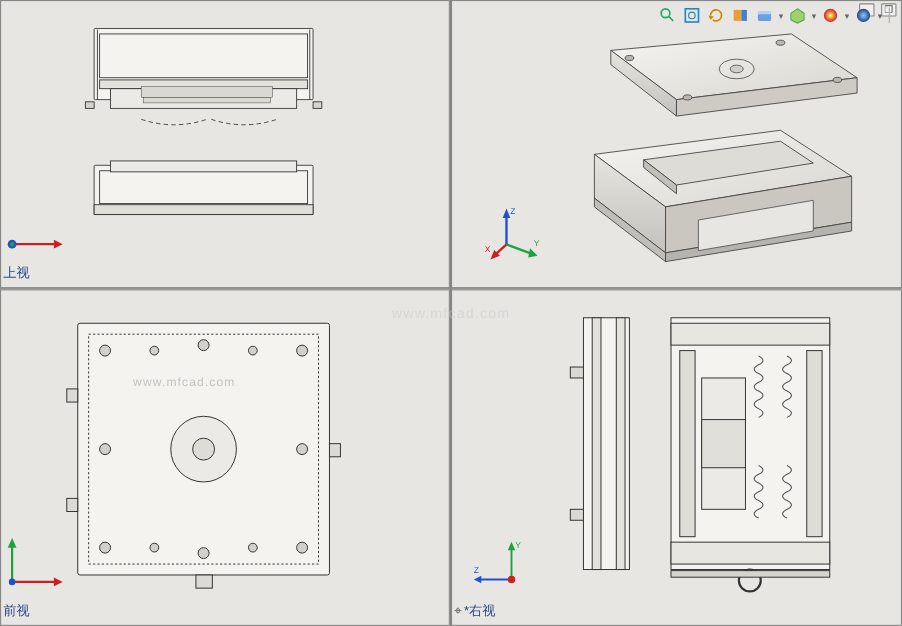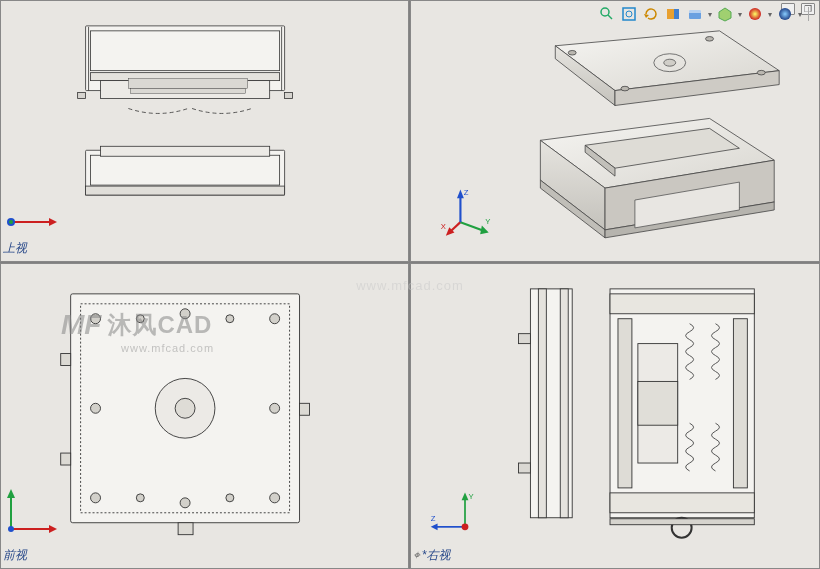--- a/index.html
+++ b/index.html
@@ -1,19 +1,19 @@
 <!DOCTYPE html>
 <html><head>
 <meta charset="utf-8">
 <style>
   * { margin: 0; padding: 0; box-sizing: border-box; }
   body { width: 820px; height: 569px; overflow: hidden; font-family: "Microsoft YaHei", Arial, sans-serif; font-size: 12px; background: #c0c0c0; }
   .grid { display: grid; grid-template-columns: 409px 410px; grid-template-rows: 262px 306px; gap: 1px; width: 820px; height: 569px; background: #808080; }
   .viewport { position: relative; background: #e8e6e2; border: 1px solid #888; overflow: hidden; }
-  .vp-label { position: absolute; bottom: 4px; left: 2px; color: #2a4a8a; font-weight: 500; z-index: 10; font-style: italic; }
+  .vp-label { position: absolute; bottom: 4px; left: 2px; color: #2a4a8a; font-weight: 500; z-index: 10; }
   .vp-label .pin { color: #666; margin-right: 2px; }
   .drawing { position: absolute; inset: 0; }
   .triad { position: absolute; width: 60px; height: 60px; z-index: 5; }
   .triad-2d { bottom: 24px; left: 0; }
   .triad-3d { bottom: 18px; }
   .toolbar { position: absolute; top: 4px; right: 8px; display: flex; gap: 4px; align-items: center; z-index: 20; }
   .tool-btn { width: 18px; height: 18px; display: inline-flex; align-items: center; justify-content: center; cursor: pointer; border-radius: 2px; }
   .tool-sep { width:1px; height:14px; background:#aaa; margin:0 2px; }
   .watermark { position: absolute; top: 45px; left: 60px; z-index: 8; opacity: 0.55; display:flex; align-items:center; gap:6px; }
   .watermark-logo { font-size: 28px; font-weight: bold; font-style: italic; color: #888; }
@@ -183,24 +183,20 @@
       <line x1="25" y1="48" x2="52" y2="58" stroke="#20a040" stroke-width="2.5"></line>
       <polygon points="58,60 50,52 48,62" fill="#20a040"></polygon>
       <text x="54" y="50" fill="#20a040" font-size="9">Y</text>
       <line x1="25" y1="48" x2="25" y2="18" stroke="#2050cc" stroke-width="2.5"></line>
       <polygon points="25,10 21,20 29,20" fill="#2050cc"></polygon>
       <text x="29" y="16" fill="#2050cc" font-size="9">Z</text>
     </svg>
   </div>
 
   <div class="viewport">
-    <div class="watermark">
-      <span class="watermark-logo">MF</span>
-      <span class="watermark-text">沐风CAD</span>
-    </div>
     <div class="watermark-sub">www.mfcad.com</div>
 
     <svg class="drawing" viewBox="0 0 409 306">
       <g stroke="#333" stroke-width="0.9" fill="#f4f3f0">
         <rect x="70" y="30" width="230" height="230" rx="2"></rect>
         <rect x="80" y="40" width="210" height="210" stroke-dasharray="2 2" fill="none"></rect>
         <circle cx="185" cy="145" r="30" fill="#eceae6"></circle>
         <circle cx="185" cy="145" r="10" fill="#dedcd6"></circle>
 
         <g fill="#d2d0ca">

